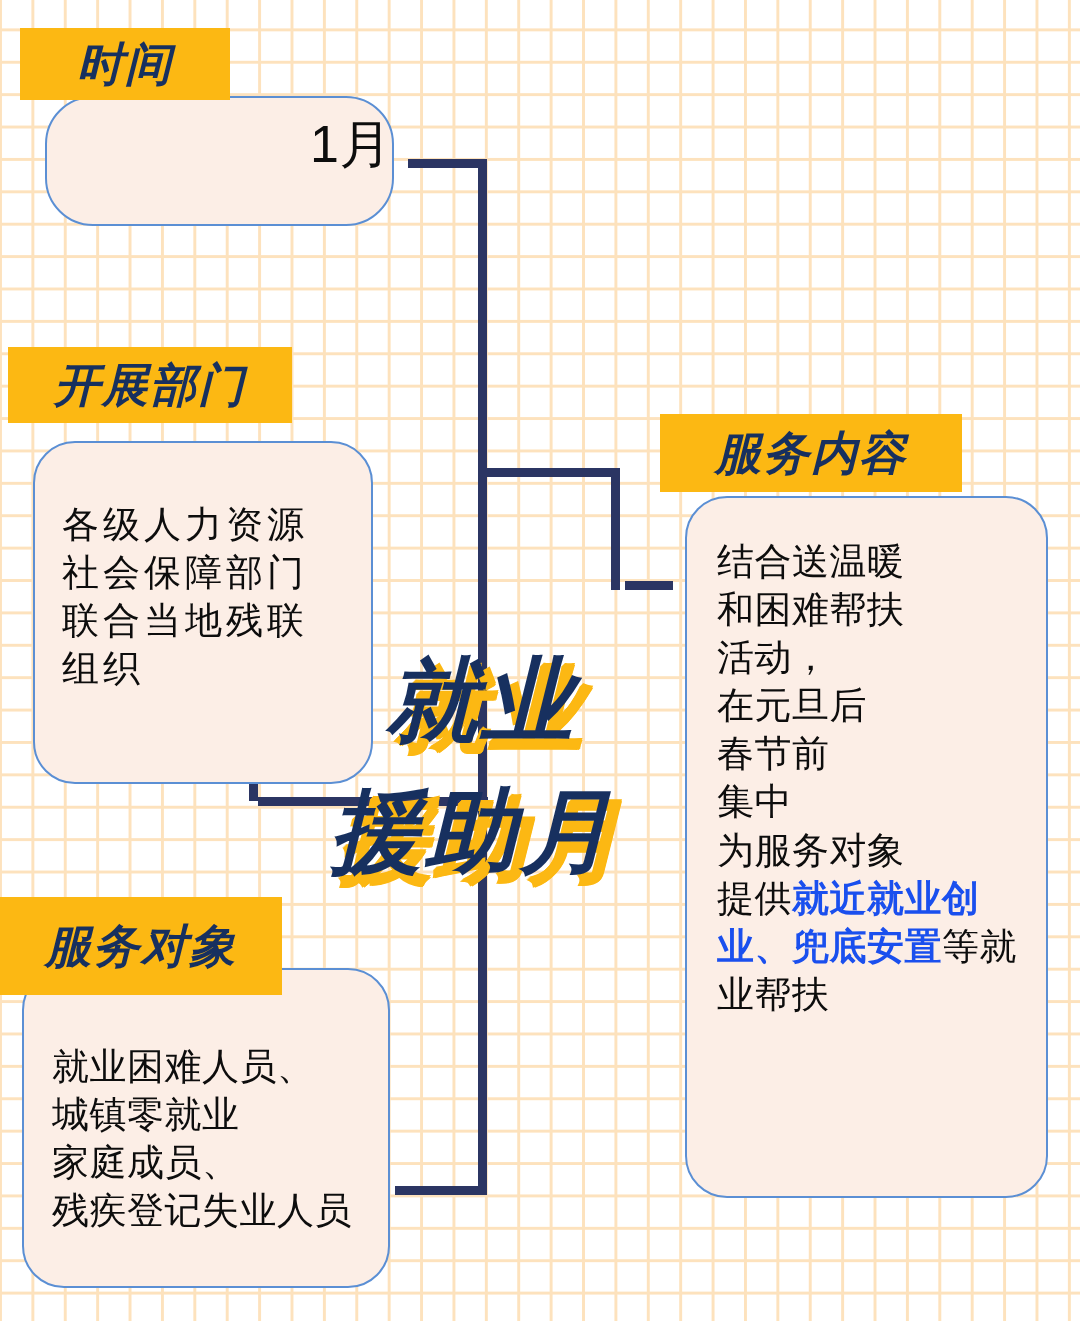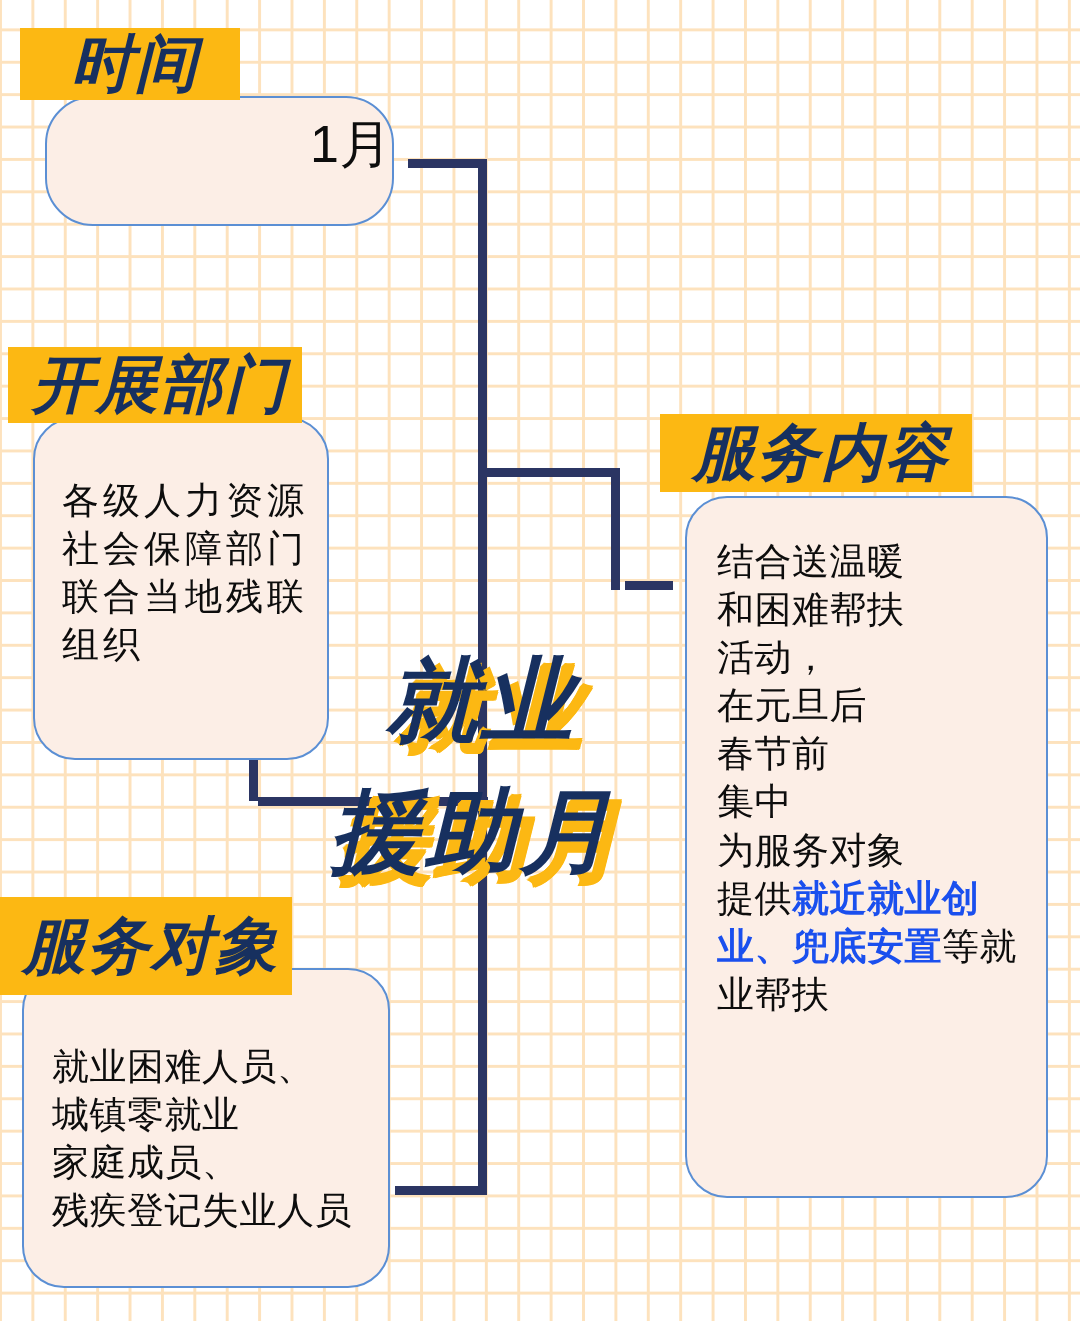--- a/index.html
+++ b/index.html
@@ -51,29 +51,28 @@
     white-space: pre-line;
   }
 
   
   .tag {
     position: absolute;
     background: #fcb813;
     color: #17305f;
     font-weight: bold;
     font-style: italic;
-    font-size: 62px;
+    font-size: 46px;
     line-height: 1;
     letter-spacing: 2px;
     display: flex;
     align-items: center;
     justify-content: center;
     z-index: 6;
     white-space: nowrap;
-    padding-left: 10px;
   }
 
   
   #center-title {
     position: absolute;
     left: 330px;
     top: 655px;
     width: 400px;
     z-index: 7;
     pointer-events: none;
@@ -121,21 +120,21 @@
 
   <div class="conn" style="left:478px; top:739px; width:9px; height:455px;"></div>
 
   <div class="conn" style="left:395px; top:1186px; width:92px; height:9px;"></div>
 
   <div class="card" style="left:45px; top:96px; width:349px; height:130px; border-radius:48px;">
     <div class="card-text" style="position:absolute; left:0; right:0; top:20px; text-align:right; font-size:52px; line-height:1;">1月</div>
   </div>
   <div class="tag" style="left:20px; top:28px; width:210px; height:72px;">时间</div>
 
-  <div class="card" style="left:33px; top:417px; width:296px; height:343px;">
+  <div class="card" style="left:33px; top:441px; width:340px; height:343px;">
     <div class="card-text" style="position:absolute; left:27px; top:58px; right:14px; letter-spacing:4px;">各级人力资源
 社会保障部门
 联合当地残联
 组织</div>
   </div>
   <div class="tag" style="left:8px; top:347px; width:284px; height:76px;">开展部门</div>
 
   <div class="card" style="left:685px; top:496px; width:363px; height:702px;">
     <div style="position:absolute; left:30px; top:40px; right:0;">
       <span class="card-text">结合送温暖

